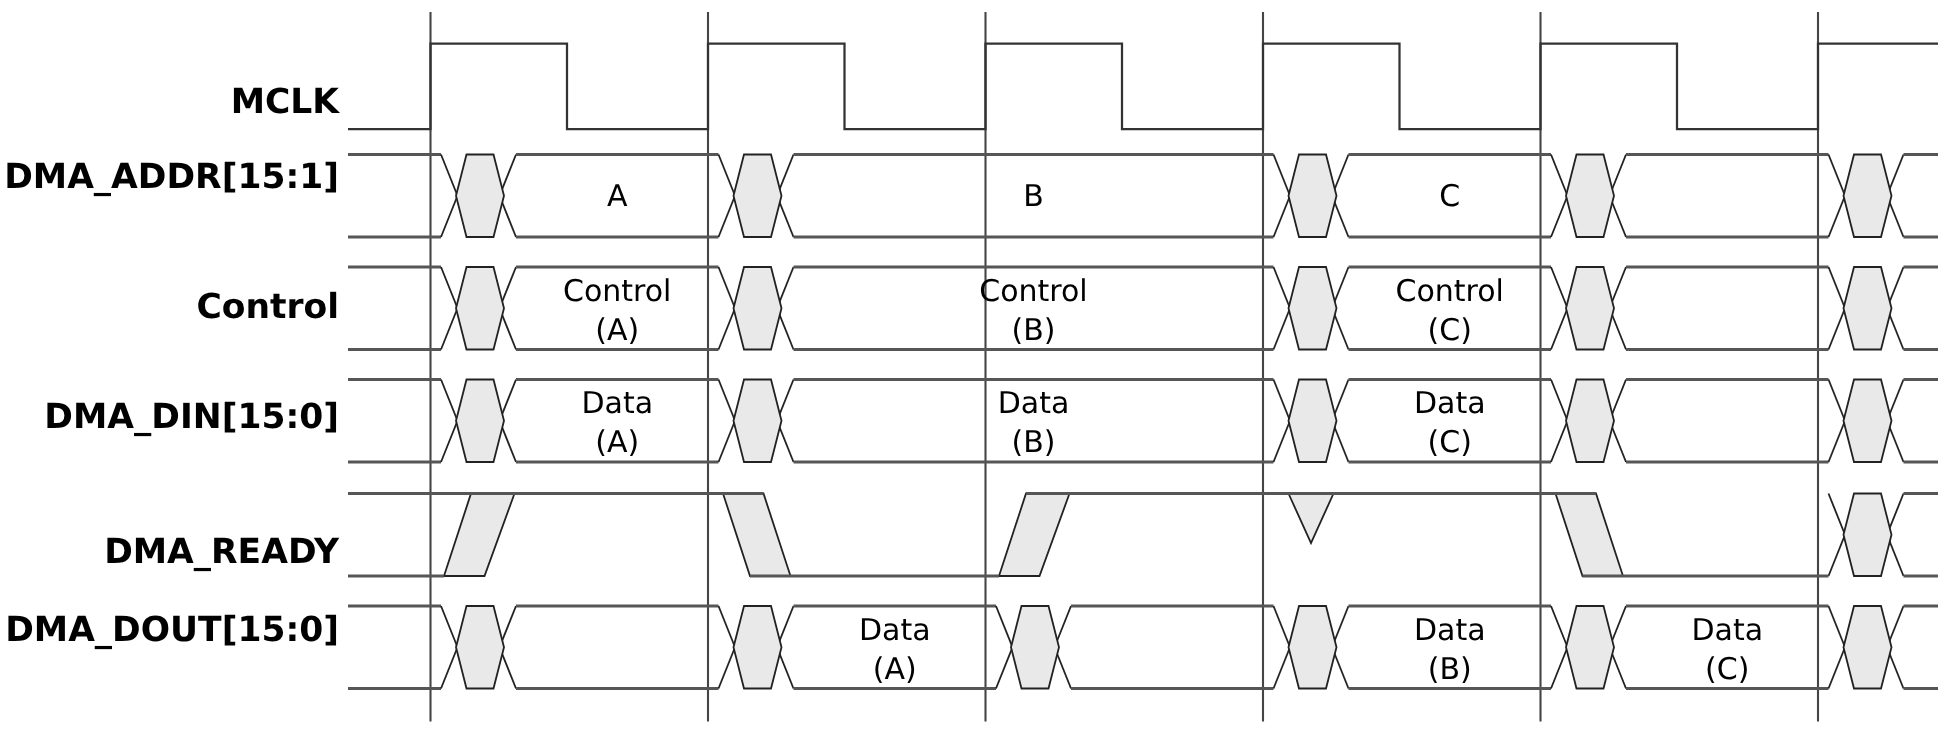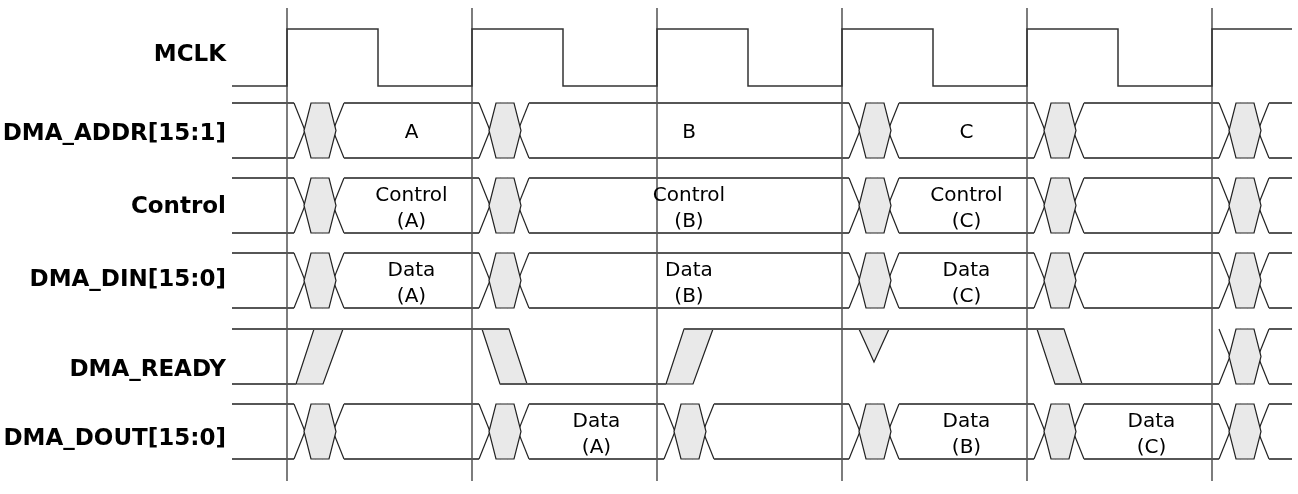--- a/index.html
+++ b/index.html
@@ -228,20 +228,20 @@
         <line x1="1247" y1="404" x2="1269" y2="459" class="edge"></line>
         <line x1="1247" y1="459" x2="1269" y2="404" class="edge"></line>
         <polygon points="1229,431.5 1236,404 1254,404 1261,431.5 1254,459 1236,459" class="unc" fill="#e9e9e9"></polygon>
         <text x="1151.5" y="426.5" class="busval">Data</text>
         <text x="1151.5" y="452.5" class="busval">(C)</text>
         <line x1="1269" y1="404" x2="1292" y2="404" class="rail"></line>
         <line x1="1269" y1="459" x2="1292" y2="459" class="rail"></line>
       </g>
     </svg>
   <div>
-    <div class="sig-label" style="top:39px">MCLK</div>
-    <div class="sig-label" style="top:118px">DMA_ADDR[15:1]</div>
+    <div class="sig-label" style="top:54px">MCLK</div>
+    <div class="sig-label" style="top:104px">DMA_ADDR[15:1]</div>
     <div class="sig-label" style="top:191px">Control</div>
     <div class="sig-label" style="top:264px">DMA_DIN[15:0]</div>
     <div class="sig-label" style="top:354px">DMA_READY</div>
-    <div class="sig-label" style="top:423px">DMA_DOUT[15:0]</div>
+    <div class="sig-label" style="top:406px">DMA_DOUT[15:0]</div>
   </div>
 </div>
 
 </body></html>

